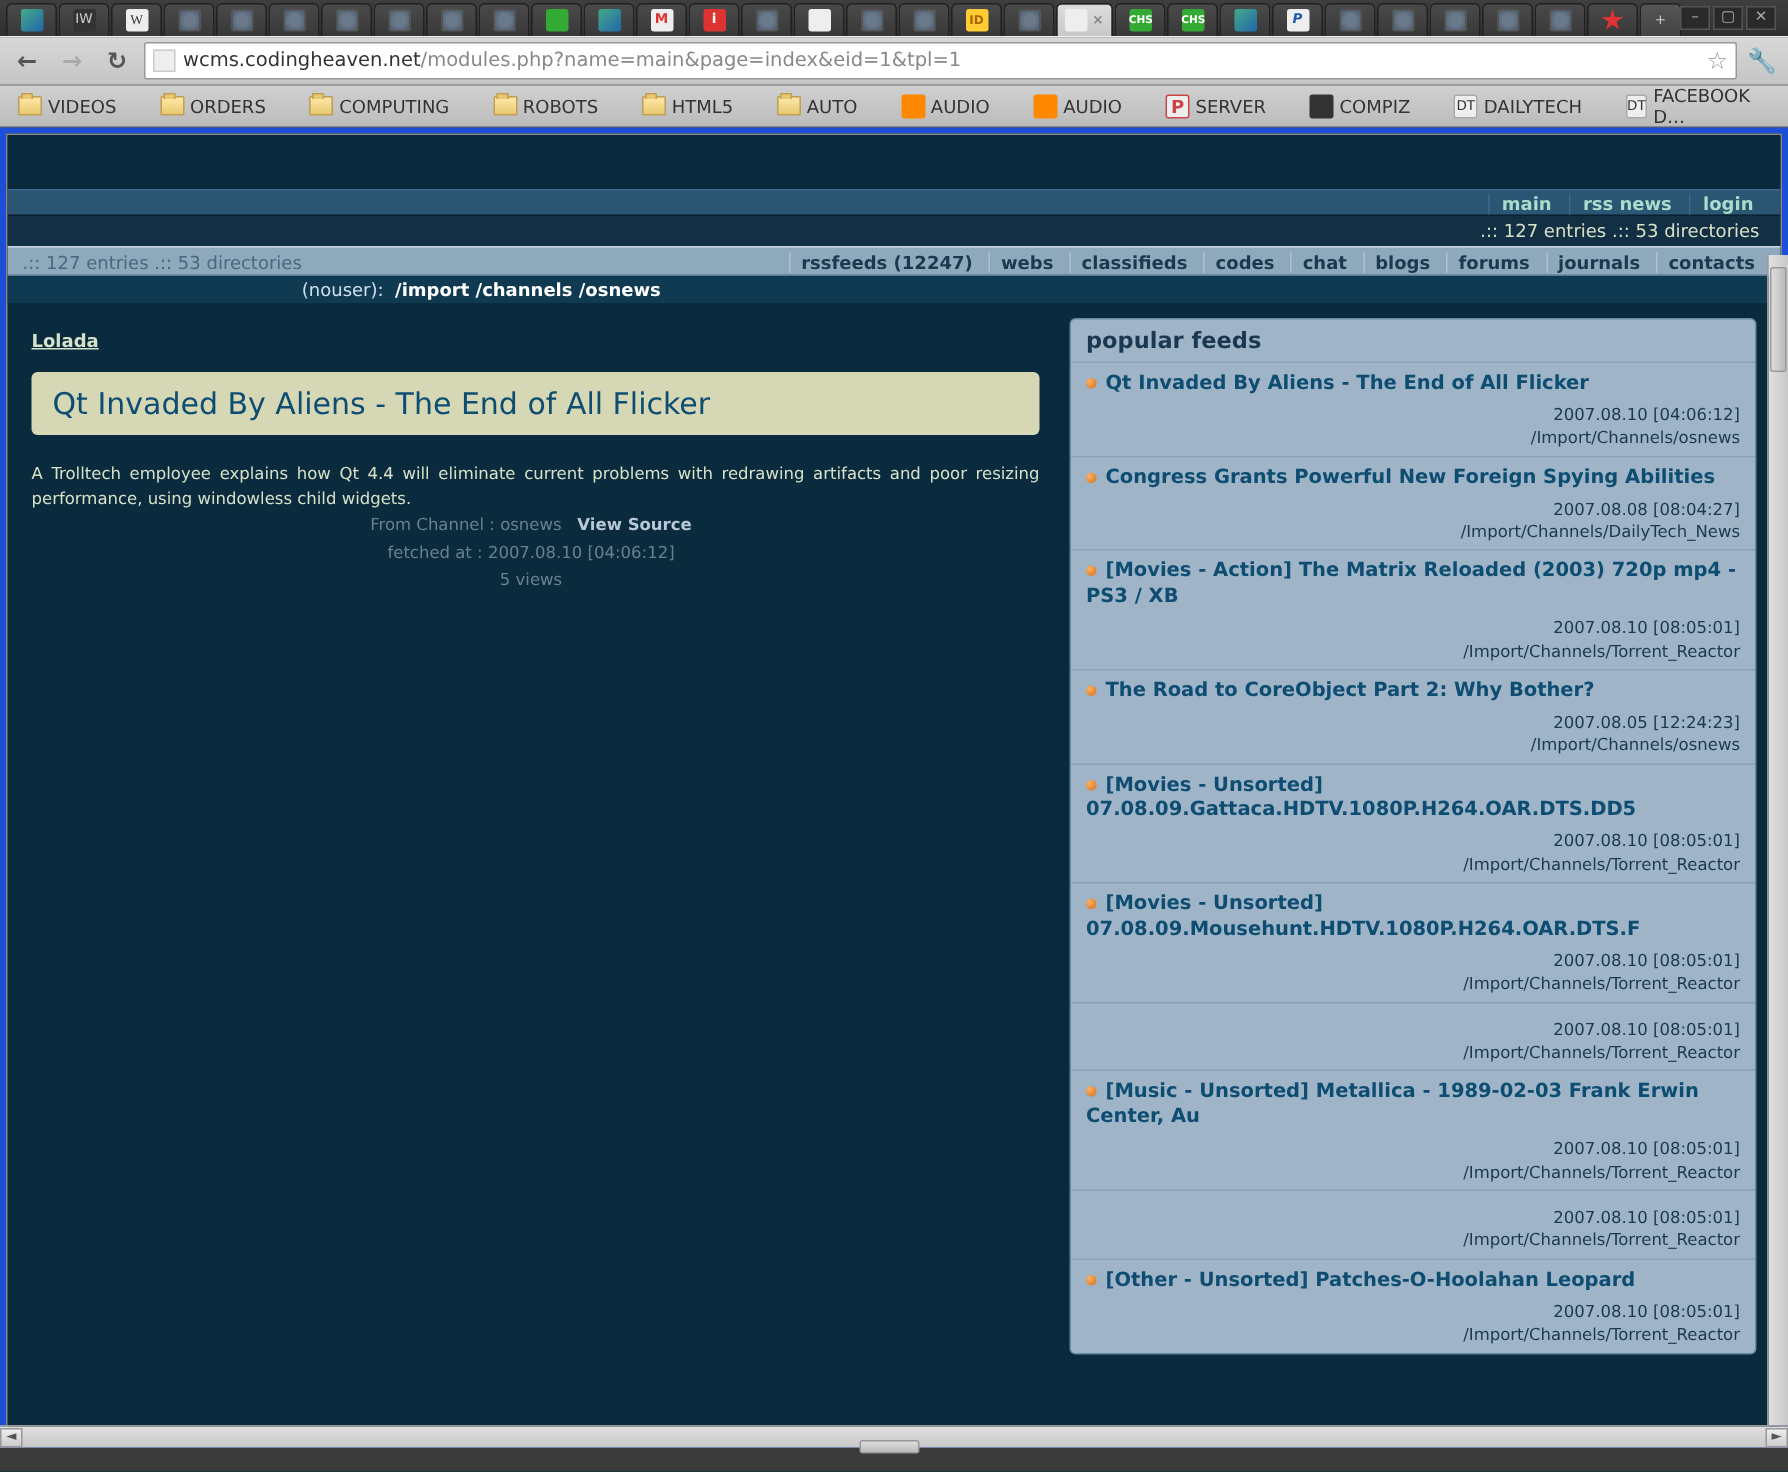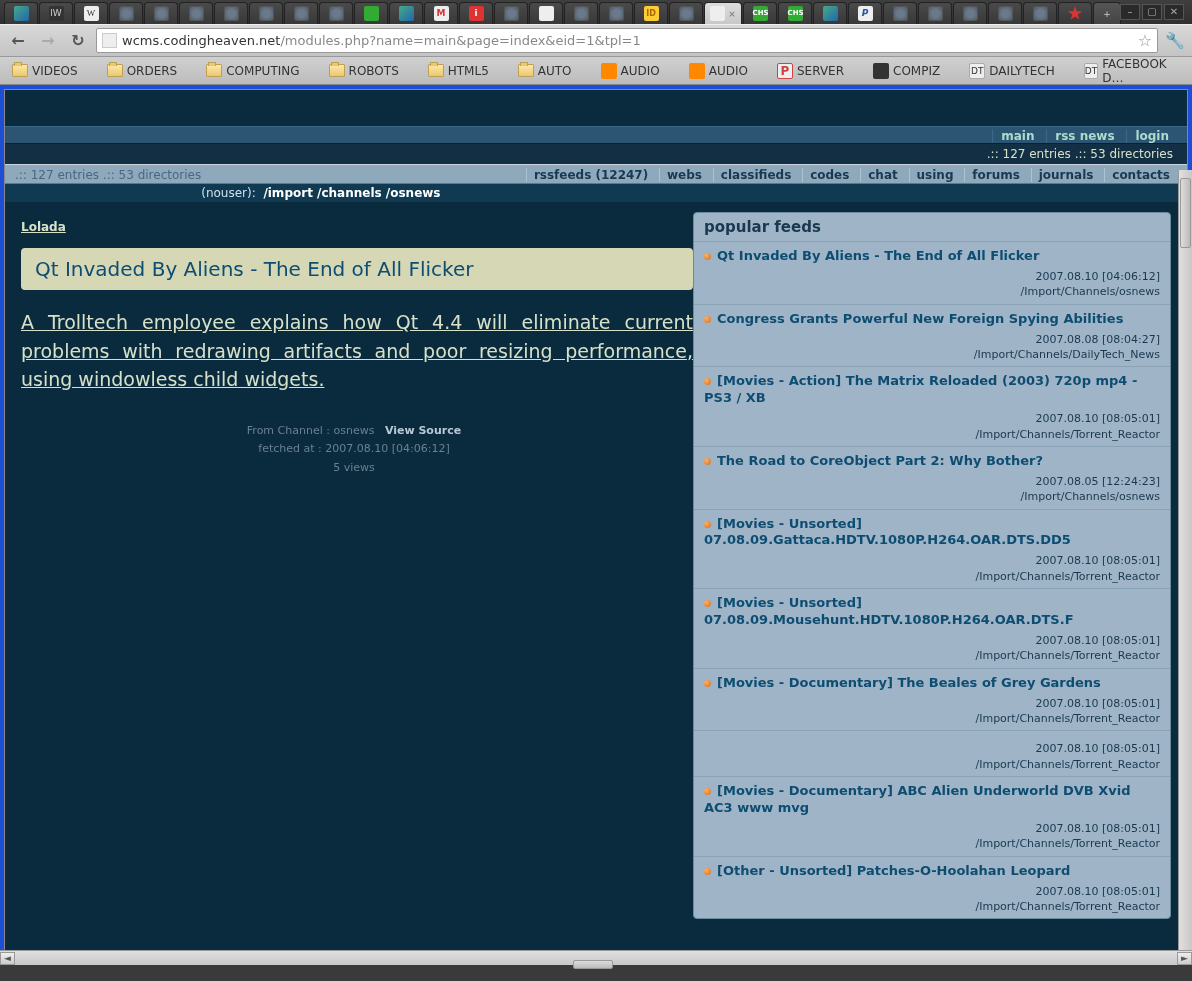--- a/index.html
+++ b/index.html
@@ -84,28 +84,28 @@
 .band1 a{color:#adc;text-decoration:none;padding:0 8px;border-left:1px solid #3a6a8a;font-weight:bold;}
 .info-line{height:20px;background:#122f43;color:#d7e1c9;text-align:right;padding-right:14px;line-height:20px;font-size:12px;}
 
 .band2{height:20px;background:#8fa9bc;border-top:1px solid #c9d6e0;border-bottom:1px solid #5a7890;text-align:right;padding-right:10px;line-height:20px;}
 .band2 span.info{float:left;color:#4a6680;padding-left:10px;}
 .band2 a{color:#1a3850;text-decoration:none;padding:0 7px;border-left:1px solid #b0c2d0;font-weight:bold;}
 
 .crumb{height:18px;background:#0f3a52;color:#cfe0ee;padding-left:28px;line-height:18px;font-size:12px;}
 .crumb b{color:#fff;margin-top:40px;}
 
-.content{display:flex;padding:10px 16px;}
+.content{display:flex;gap:20px;padding:10px 16px;}
 .col-left{flex:0 0 672px;}
 .lolada{color:#d7e1c9;font-weight:bold;text-decoration:underline;margin:8px 0 14px 0;display:inline-block;}
 .article-title{
   background:#d6d7b5;color:#0d4d72;font-size:20px;padding:9px 14px;border-radius:4px;
   font-weight:normal;margin-bottom:18px;
 }
-.article-body{color:#d7e1c9;line-height:1.5;font-size:19px;text-align:justify;margin-bottom:28px;text-decoration:underline;}
+.article-body{color:#d7e1c9;line-height:1.5;font-size:11px;text-align:justify;}
 .meta{text-align:center;color:#6a8090;font-size:11px;line-height:1.7;padding-right:6px;}
 .meta b{color:#b8c8d6;font-weight:bold;}
 
 .col-right{flex:1; min-width:0;}
 .panel{
   background:#9fb4c6;border:1px solid #6a8aa0;border-radius:4px;overflow:hidden;
 }
 .panel-h{
   color:#1a3850;font-size:15px;font-weight:bold;padding:5px 10px;border-bottom:1px solid #8aa2b6;
 }
@@ -312,21 +312,21 @@
       <a>login</a>
     </div>
     <div class="info-line">.:: 127 entries .:: 53 directories</div>
     <div class="band2">
       <span class="info">.:: 127 entries .:: 53 directories</span>
       <a>rssfeeds (12247)</a>
       <a>webs</a>
       <a>classifieds</a>
       <a>codes</a>
       <a>chat</a>
-      <a>using</a>
+      <a>blogs</a>
       <a>forums</a>
       <a>journals</a>
       <a>contacts</a>
     </div>
     <div class="crumb">
       <span>(nouser):</span>&nbsp;&nbsp;<b>/import /channels /osnews</b>
     </div>
 
     <div class="content">
       <div class="col-left">
@@ -362,28 +362,27 @@
               </div>
               <div class="feed">
                 <div class="feed-title"><span class="bullet"></span>[Movies - Unsorted] 07.08.09.Gattaca.HDTV.1080P.H264.OAR.DTS.DD5</div>
                 <div class="feed-meta">2007.08.10 [08:05:01]<br>/Import/Channels/Torrent_Reactor</div>
               </div>
               <div class="feed">
                 <div class="feed-title"><span class="bullet"></span>[Movies - Unsorted] 07.08.09.Mousehunt.HDTV.1080P.H264.OAR.DTS.F</div>
                 <div class="feed-meta">2007.08.10 [08:05:01]<br>/Import/Channels/Torrent_Reactor</div>
               </div>
               <div class="feed">
-                <div class="feed-title"><span class="bullet"></span>[Movies - Documentary] The Beales of Grey Gardens</div>
-                <div class="feed-meta">2007.08.10 [08:05:01]<br>/Import/Channels/Torrent_Reactor</div>
-              </div>
-              <div class="feed">
-                <div class="feed-meta">2007.08.10 [08:05:01]<br>/Import/Channels/Torrent_Reactor</div>
-              </div>
-              <div class="feed">
-                <div class="feed-title"><span class="bullet"></span>[Movies - Documentary] ABC Alien Underworld DVB Xvid AC3 www mvg</div>
+                <div class="feed-meta">2007.08.10 [08:05:01]<br>/Import/Channels/Torrent_Reactor</div>
+              </div>
+              <div class="feed">
+                <div class="feed-title"><span class="bullet"></span>[Music - Unsorted] Metallica - 1989-02-03 Frank Erwin Center, Au</div>
+                <div class="feed-meta">2007.08.10 [08:05:01]<br>/Import/Channels/Torrent_Reactor</div>
+              </div>
+              <div class="feed">
                 <div class="feed-meta">2007.08.10 [08:05:01]<br>/Import/Channels/Torrent_Reactor</div>
               </div>
               <div class="feed">
                 <div class="feed-title"><span class="bullet"></span>[Other - Unsorted] Patches-O-Hoolahan Leopard</div>
                 <div class="feed-meta">2007.08.10 [08:05:01]<br>/Import/Channels/Torrent_Reactor</div>
               </div>
             </div>
         </div>
       </div>
     </div>

